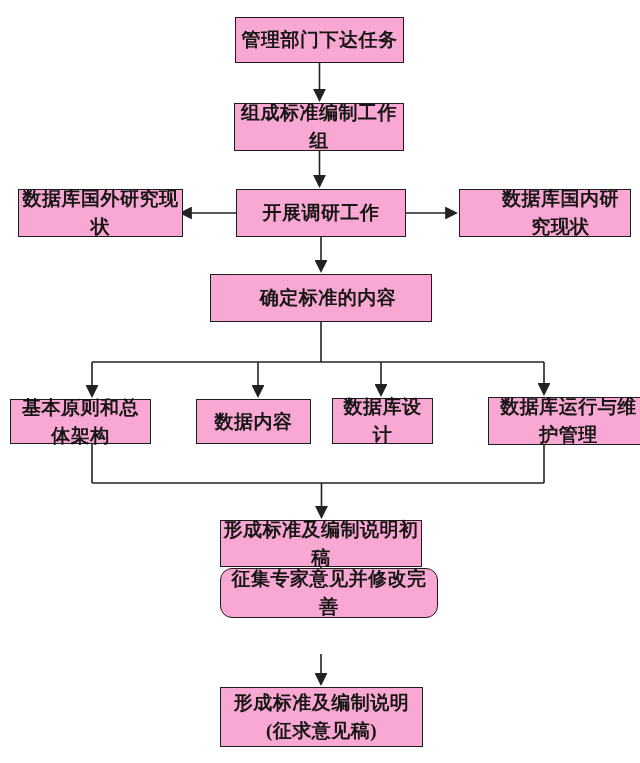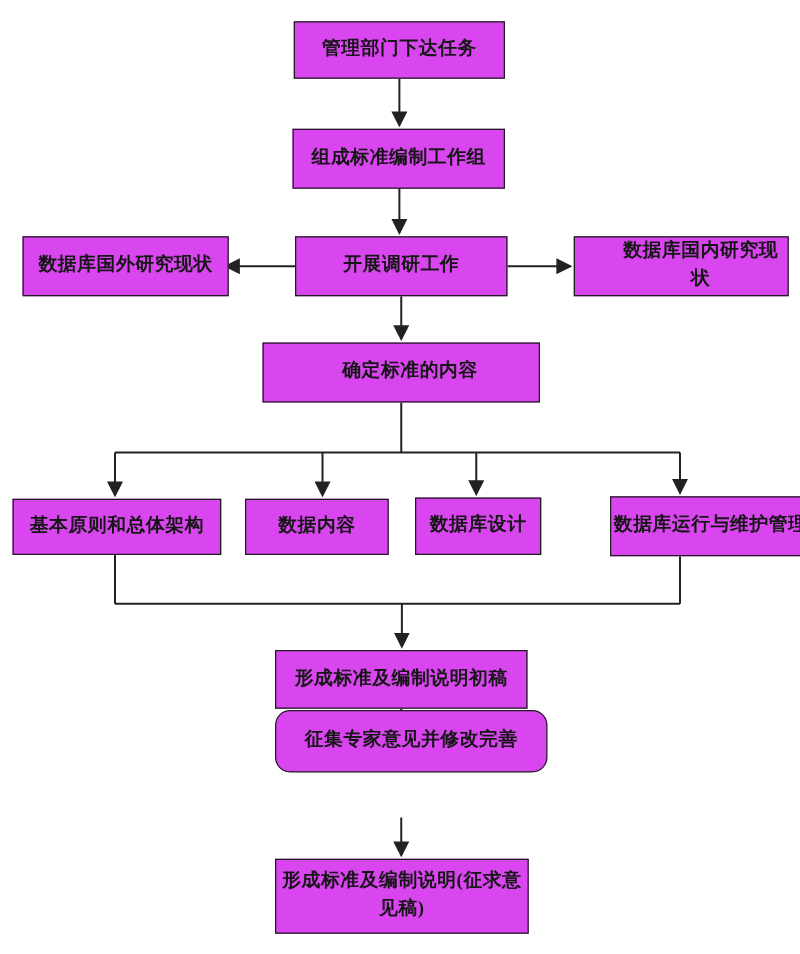--- a/index.html
+++ b/index.html
@@ -17,40 +17,40 @@
   }
   .connectors {
     position: absolute;
     left: 0; top: 0;
     width: 640px; height: 763px;
   }
   .node {
     position: absolute;
     box-sizing: border-box;
     border: 1.6px solid #1d1d1d;
-    background: #d946ef;
+    background: #f9a8d4;
     display: flex;
     align-items: center;
     justify-content: center;
     text-align: center;
     font-weight: bold;
-    font-size: 15px;
+    font-size: 19px;
     letter-spacing: 0.5px;
     line-height: 1.45;
     color: #161616;
     padding: 0 2px;
   }
   
   .n-task      { left: 235px; top: 17px;  width: 169px; height: 46px; }
   .n-group     { left: 234px; top: 103px; width: 170px; height: 48px; }
   .n-foreign   { left: 18px;  top: 189px; width: 165px; height: 48px; }
   .n-survey    { left: 236px; top: 189px; width: 170px; height: 48px; }
   .n-domestic  { left: 459px; top: 189px; width: 172px; height: 48px; padding-left: 33px; }
   .n-content   { left: 210px; top: 274px; width: 222px; height: 48px; padding-left: 16px; }
-  .n-principles{ left: 10px;  top: 399px; width: 167px; height: 45px; }
+  .n-principles{ left: 10px;  top: 399px; width: 141px; height: 45px; }
   .n-datacont  { left: 196px; top: 399px; width: 115px; height: 45px; }
   .n-dbdesign  { left: 332px; top: 398px; width: 101px; height: 46px; }
   .n-dbops     { left: 452px; top: 397px; width: 161px; height: 48px; margin-left: 36px; }
   .n-draft     { left: 220px; top: 520px; width: 202px; height: 47px; }
   .n-expert    { left: 220px; top: 568px; width: 218px; height: 50px; border-radius: 12px; }
   .n-final     { left: 220px; top: 687px; width: 203px; height: 60px; }
 </style>
 </head>
 <body>
 

